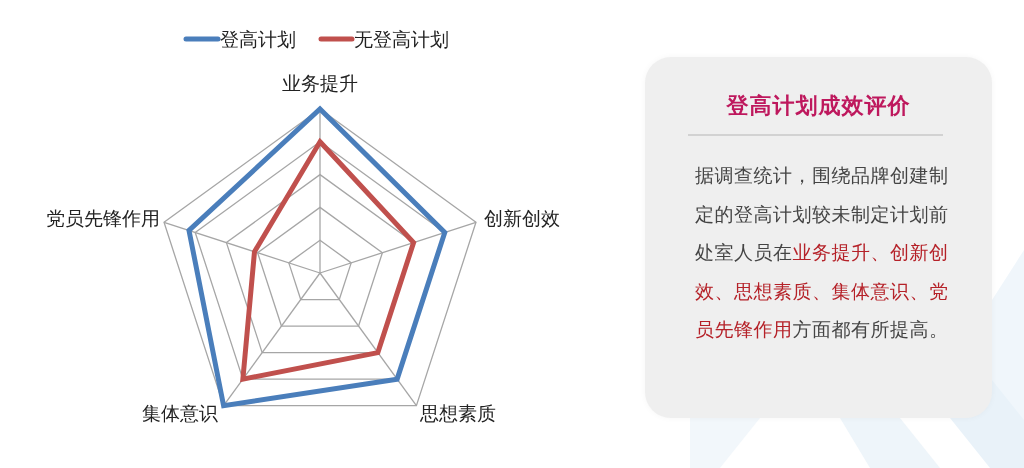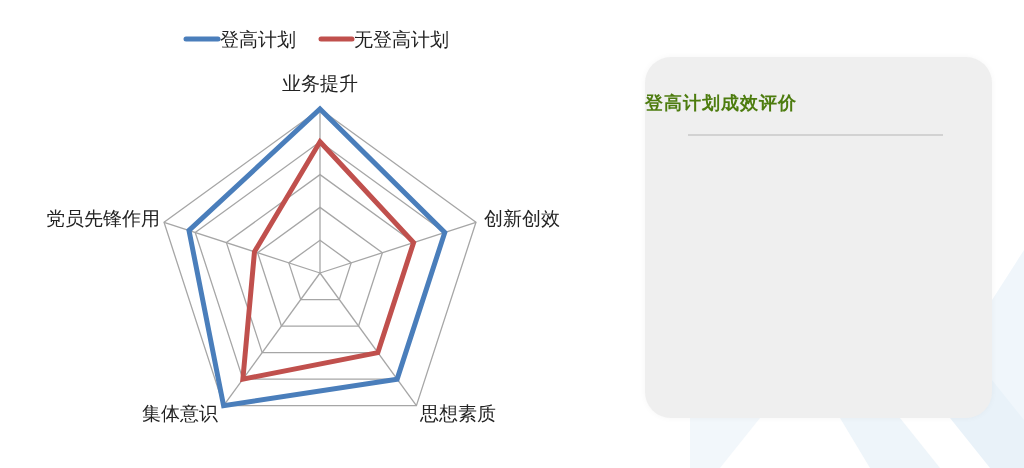--- a/index.html
+++ b/index.html
@@ -11,22 +11,22 @@
   #chart-svg { position: absolute; left: 0; top: 0; }
   .axis-label { font-size: 19px; fill: #222222; }
   .legend-text { font-size: 19px; fill: #222222; }
   .deco { position: absolute; }
   #panel {
     position: absolute; left: 645px; top: 57px; width: 347px; height: 361px;
     background: #efefef; border-radius: 26px;
     box-shadow: 0 0 6px rgba(0,0,0,0.04);
   }
   #panel-title {
-    position: absolute; left: 0; right: 0; top: 34px; text-align: left;
-    font-size: 18px; font-weight: bold; color: #4d7c0f; letter-spacing: 1px;
+    position: absolute; left: 0; right: 0; top: 34px; text-align: center;
+    font-size: 22px; font-weight: bold; color: #be185d; letter-spacing: 1px;
     font-family: "DejaVu Sans", sans-serif;
   }
   #panel-divider {
     position: absolute; left: 43px; width: 255px; top: 77px; height: 2px;
     background: #d2d2d2;
   }
   #panel-body {
     position: absolute; left: 50px; top: 99px; width: 262px;
     font-size: 19px; line-height: 38.5px; color: #444444;
     letter-spacing: 0.5px;
@@ -77,13 +77,16 @@
     <text class="axis-label" x="484" y="225" text-anchor="start">创新创效</text>
     <text class="axis-label" x="420" y="420" text-anchor="start">思想素质</text>
     <text class="axis-label" x="218" y="420" text-anchor="end">集体意识</text>
     <text class="axis-label" x="160" y="225" text-anchor="end">党员先锋作用</text>
   </g>
 </svg>
 
 <div id="panel">
   <div id="panel-title">登高计划成效评价</div>
   <div id="panel-divider"></div>
+  <div id="panel-body">
+    <span>据调查统计，围绕品牌创建制定的登高计划较未制定计划前处室人员在</span><span class="hl">业务提升、创新创效、思想素质、集体意识、党员先锋作用</span><span>方面都有所提高。</span>
+  </div>
 </div>
 
 </body></html>

